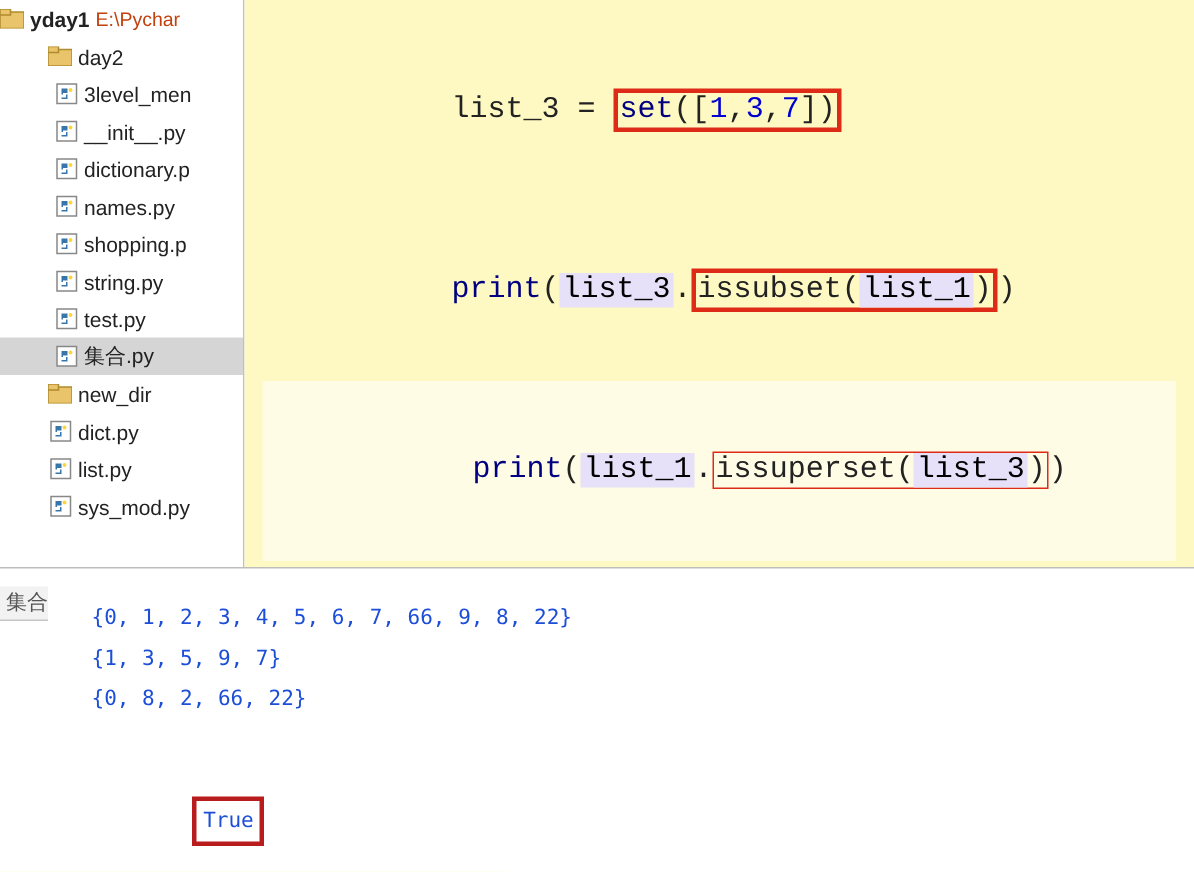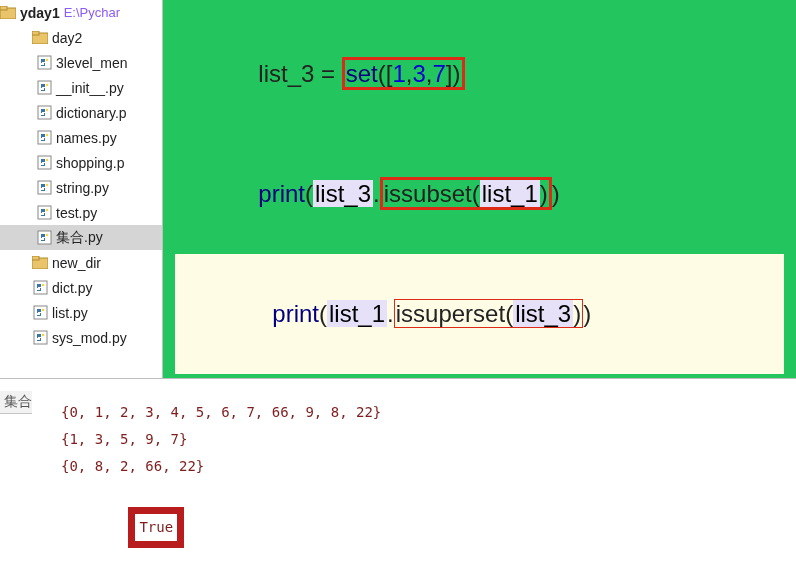--- a/index.html
+++ b/index.html
@@ -6,36 +6,36 @@
   html, body { width: 796px; height: 581px; font-family: "Segoe UI", sans-serif; background: #fff; overflow: hidden; }
   .root { display: flex; flex-direction: column; width: 100%; height: 100%; gap: 12px; }
   .upper { display: flex; flex: 1; border-bottom: 1px solid #bdbdbd; }
   .sidebar { width: 163px; border-right: 1px solid #c0c0c0; background: #fff; font-size: 14px; color: #222; position: relative; }
   .side-row { display: flex; align-items: center; height: 25px; white-space: nowrap; overflow: hidden; }
   .side-indent0 { padding-left: 0px; }
   .side-indent1 { padding-left: 32px; }
   .side-indent2 { padding-left: 36px; }
   .side-row.selected { background: #d5d5d5; align-items: center; }
   .side-icon { width: 16px; height: 14px; margin-right: 4px; display: inline-flex; align-items: center; justify-content: center; }
-  .path-hint { color: #8b5cf6; font-size: 13px; margin-left: 4px; }
-  .editor { flex: 1; background: #22c55e; padding: 14px 12px 0 12px; font-family: Liberation Sans, sans-serif; font-size: 24px; line-height: 40px; position: relative; }
+  .path-hint { color: #c2410c; font-size: 13px; margin-left: 4px; }
+  .editor { flex: 1; background: #fef9c3; padding: 14px 12px 0 12px; font-family: Liberation Mono, monospace; font-size: 20px; line-height: 40px; position: relative; }
   .code-line { white-space: pre; padding-left: 30px; }
   .hl-line { background: #fffce6; padding-left: 44px; }
   .tok-var { color: #222; }
   .tok-builtin { color: #000080; }
   .tok-num { color: #0000d0; }
   .tok-punc { color: #222; }
   .tok-id { background: #e6e0f8; padding: 0 2px; }
   .redbox { border: 3px solid #dd2b18; padding: 0 1px; }
   .redbox.thin { border-width: 1px; }
   .lower { height: 190px; display: flex; flex-direction: row; }
   .lower-header { height: 23px; border-bottom: 1px solid #c6c6c6; font-size: 14px; color: #555; padding-left: 4px; display: flex; align-items: center; background: #f2f2f2; }
-  .console { flex: 1; padding: 8px 6px 0 29px; font-family: "Consolas", monospace; font-size: 14px; color: #7f1d1d; line-height: 27px; }
+  .console { flex: 1; padding: 8px 6px 0 29px; font-family: "Consolas", monospace; font-size: 14px; color: #1d4ed8; line-height: 27px; }
   .console-line { white-space: pre; }
-  .true-box { display: inline-block; border: 7px solid #b91c1c; padding: 0 4px; }
+  .true-box { display: inline-block; border: 3px solid #b91c1c; padding: 0 4px; margin-top: 24px; }
   
   svg { display: block; }
 </style>
 </head>
 <body>
 
 <div class="root">
 
   <div class="upper">
 

